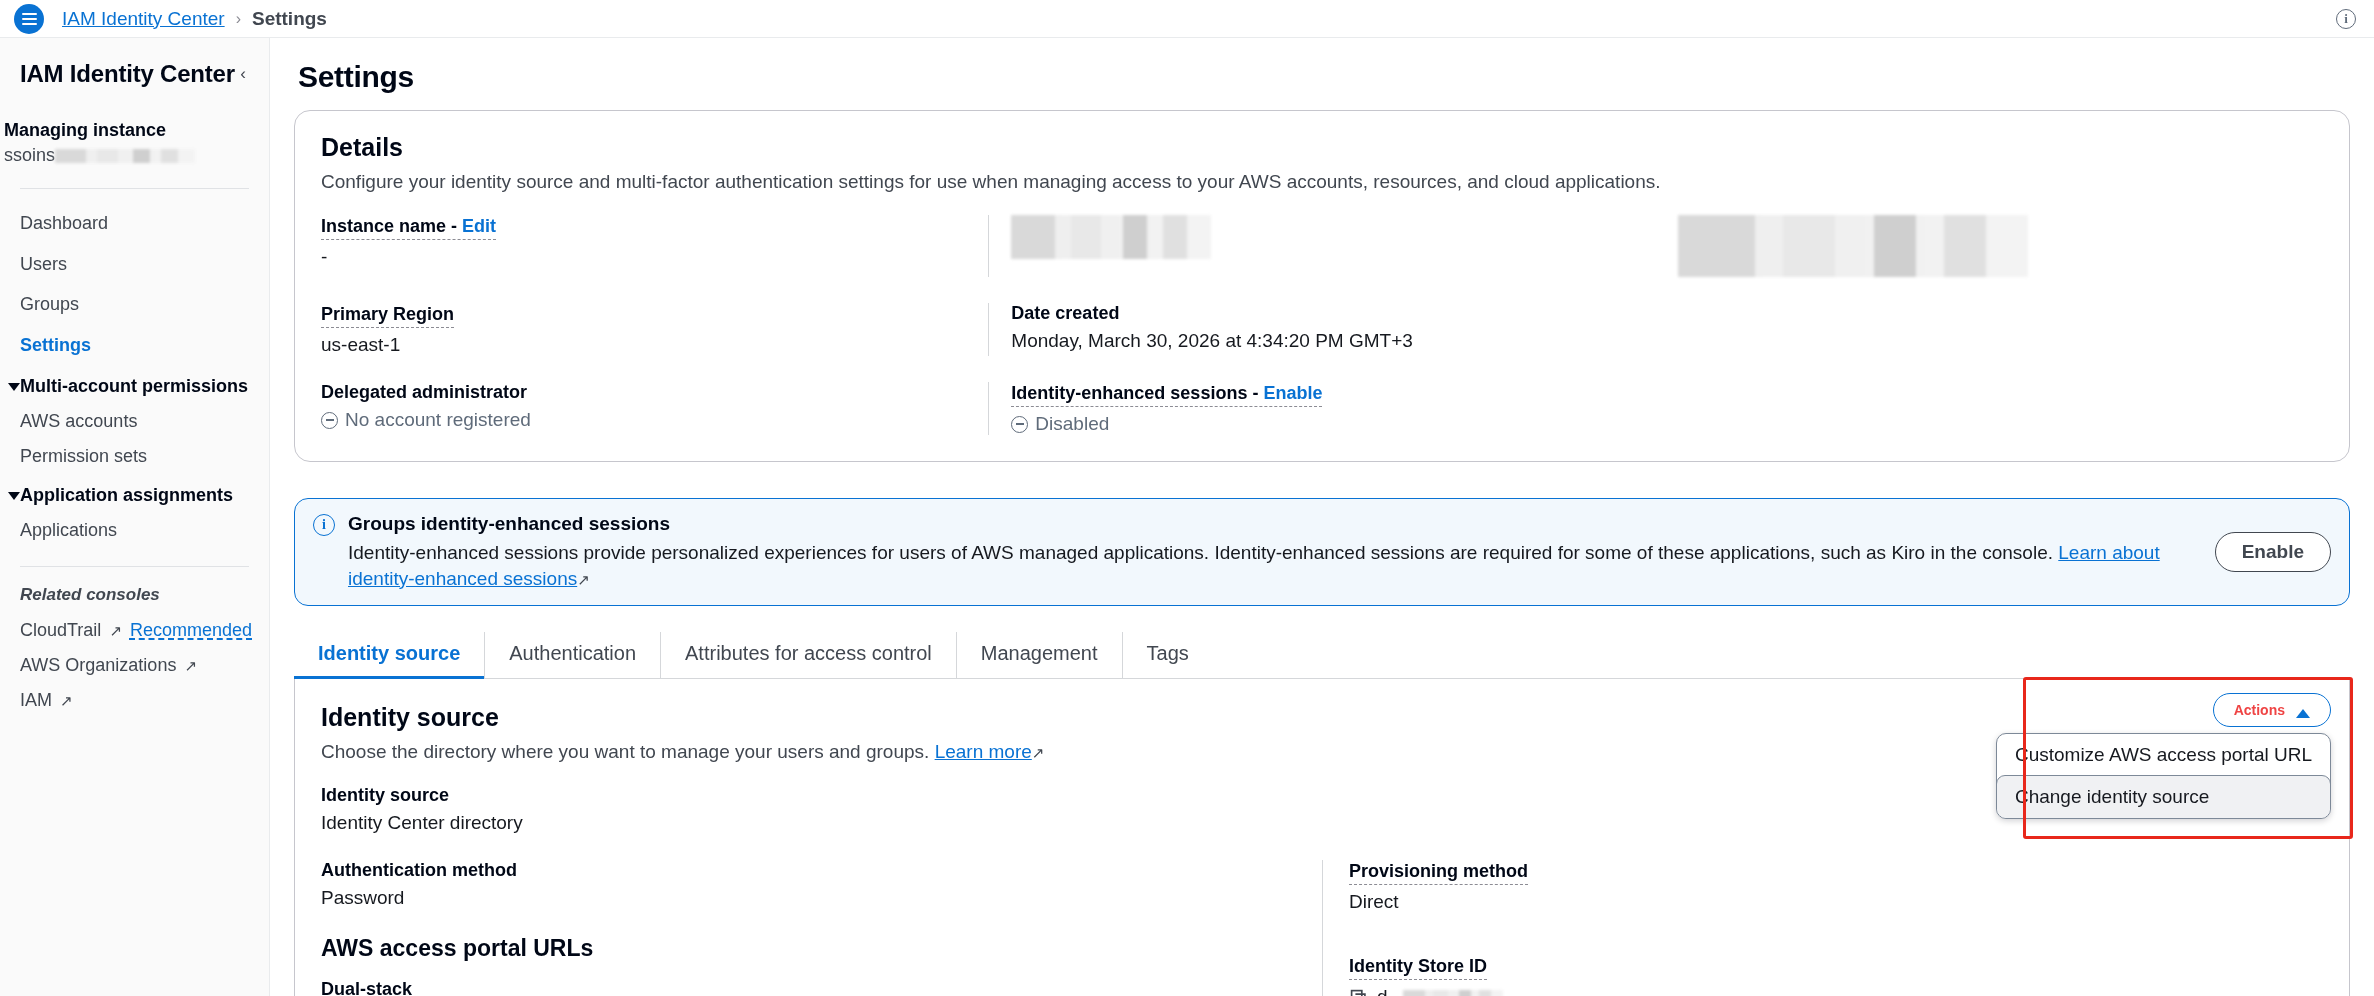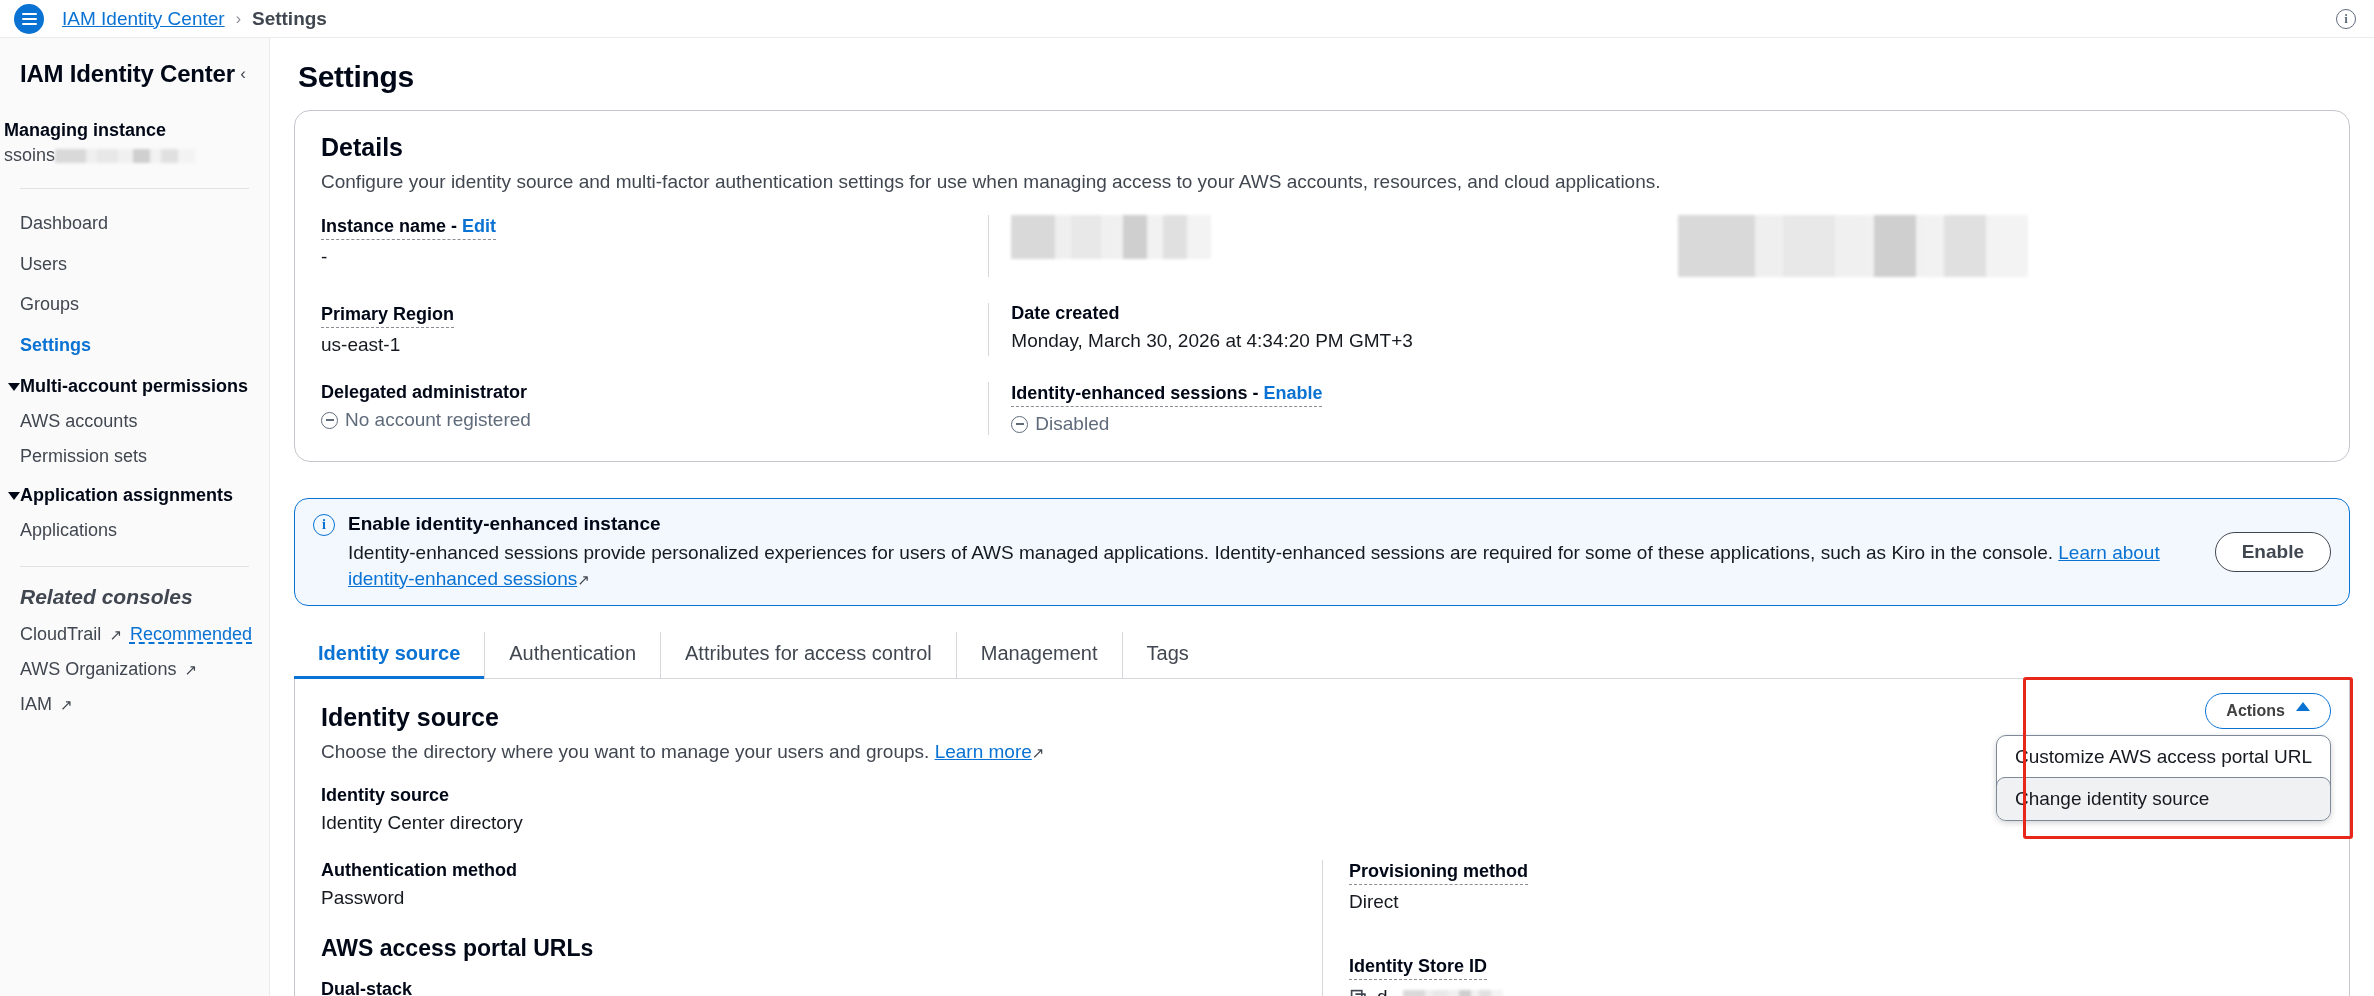--- a/index.html
+++ b/index.html
@@ -80,21 +80,21 @@
   }
   .sb-item.active { color: #0972d3; font-weight: 700; }
   .sb-group {
     display: flex; align-items: center; 
     padding: 11px 20px 7px 8px; font-size: 18px; font-weight: 700;
     color: #000716; cursor: pointer;
   }
   .caret { width: 0; height: 0; border-left: 6px solid transparent; border-right: 6px solid transparent;
     border-top: 8px solid #000716; flex: none; }
   .sb-sub { padding: 7px 20px; font-size: 18px; color: #414750; cursor: pointer; }
-  .related-title { font-size: 21px; font-style: italic; font-weight: 700; color: #414750; padding: 0 20px; margin-bottom: 8px; }
+  .related-title { font-size: 17px; font-style: italic; font-weight: 700; color: #414750; padding: 0 20px; margin-bottom: 8px; }
   .related-row { display: flex; align-items: center; gap: 8px; padding: 7px 20px; font-size: 18px; color: #414750; cursor: pointer; }
   .ext-ico { font-size: 15px; color: #414750; }
   .rec-badge { color: #0972d3; text-decoration: underline; text-decoration-style: dashed; text-underline-offset: 3px; cursor: pointer; }
 
   
   .main { flex: 1; min-width: 0; background: #ffffff; padding: 22px 24px 0 24px; overflow: hidden; }
   .page-title { font-size: 30px; font-weight: 700; color: #000716; margin: 0 0 16px 4px; letter-spacing: -.3px; }
 
   .card {
     background: #fff; border: 1px solid #c6c6cd; border-radius: 16px;
@@ -178,23 +178,23 @@
 
   
   .actions-wrap { position: absolute; top: 14px; right: 18px; }
   .highlight-box {
     position: absolute; top: -16px; right: -22px;
     width: 330px; height: 162px;
     border: 3px solid #e8271b; border-radius: 3px;
     pointer-events: none;
   }
   .btn-actions {
-    border: 1.8px solid #0972d3; color: #404040; background: #fff;
-    border-radius: 22px; padding: 8px 20px; font-size: 16px; font-weight: 700;
-    display: flex; align-items: flex-start; gap: 11px; cursor: pointer;
+    border: 1.8px solid #0972d3; color: #ef4444; background: #fff;
+    border-radius: 22px; padding: 8px 20px; font-size: 14px; font-weight: 700;
+    display: flex; align-items: flex-end; gap: 11px; cursor: pointer;
     font-family: inherit; margin-left: auto;
   }
   .tri-up { width: 0; height: 0; border-left: 7px solid transparent; border-right: 7px solid transparent; border-bottom: 9px solid #0972d3; }
   .dropdown {
     margin-top: 6px; background: #fff; border: 1.4px solid #7d8998;
     border-radius: 10px; min-width: 272px; overflow: hidden;
     box-shadow: 0 2px 6px rgba(0,7,22,.18);
   }
   .dd-item { padding: 10px 18px; font-size: 19px; color: #16191f; cursor: pointer; white-space: nowrap; }
   .dd-item.hover { background: #f0f1f3; border: 1.4px solid #7d8998; border-radius: 9px; margin: -1px; }
@@ -320,21 +320,21 @@
             <span>Disabled</span>
           </div>
         </div>
         <div class="dcol"></div>
       </div>
     </div>
 
     <div class="alert">
       <div class="alert-i">i</div>
       <div class="alert-body">
-        <div class="alert-title">Enable identity-enhanced instance</div>
+        <div class="alert-title">Groups identity-enhanced sessions</div>
         <div class="alert-text">
           <span>Identity-enhanced sessions provide personalized experiences for users of AWS managed applications. Identity-enhanced sessions are required for some of these applications, such as Kiro in the console.</span>
           <a>Learn about identity-enhanced sessions</a><span class="ext-ico">↗</span>
         </div>
       </div>
       <button class="btn-normal">Enable</button>
     </div>
 
     <div class="tabs">
       <div class="tab active">Identity source</div>

